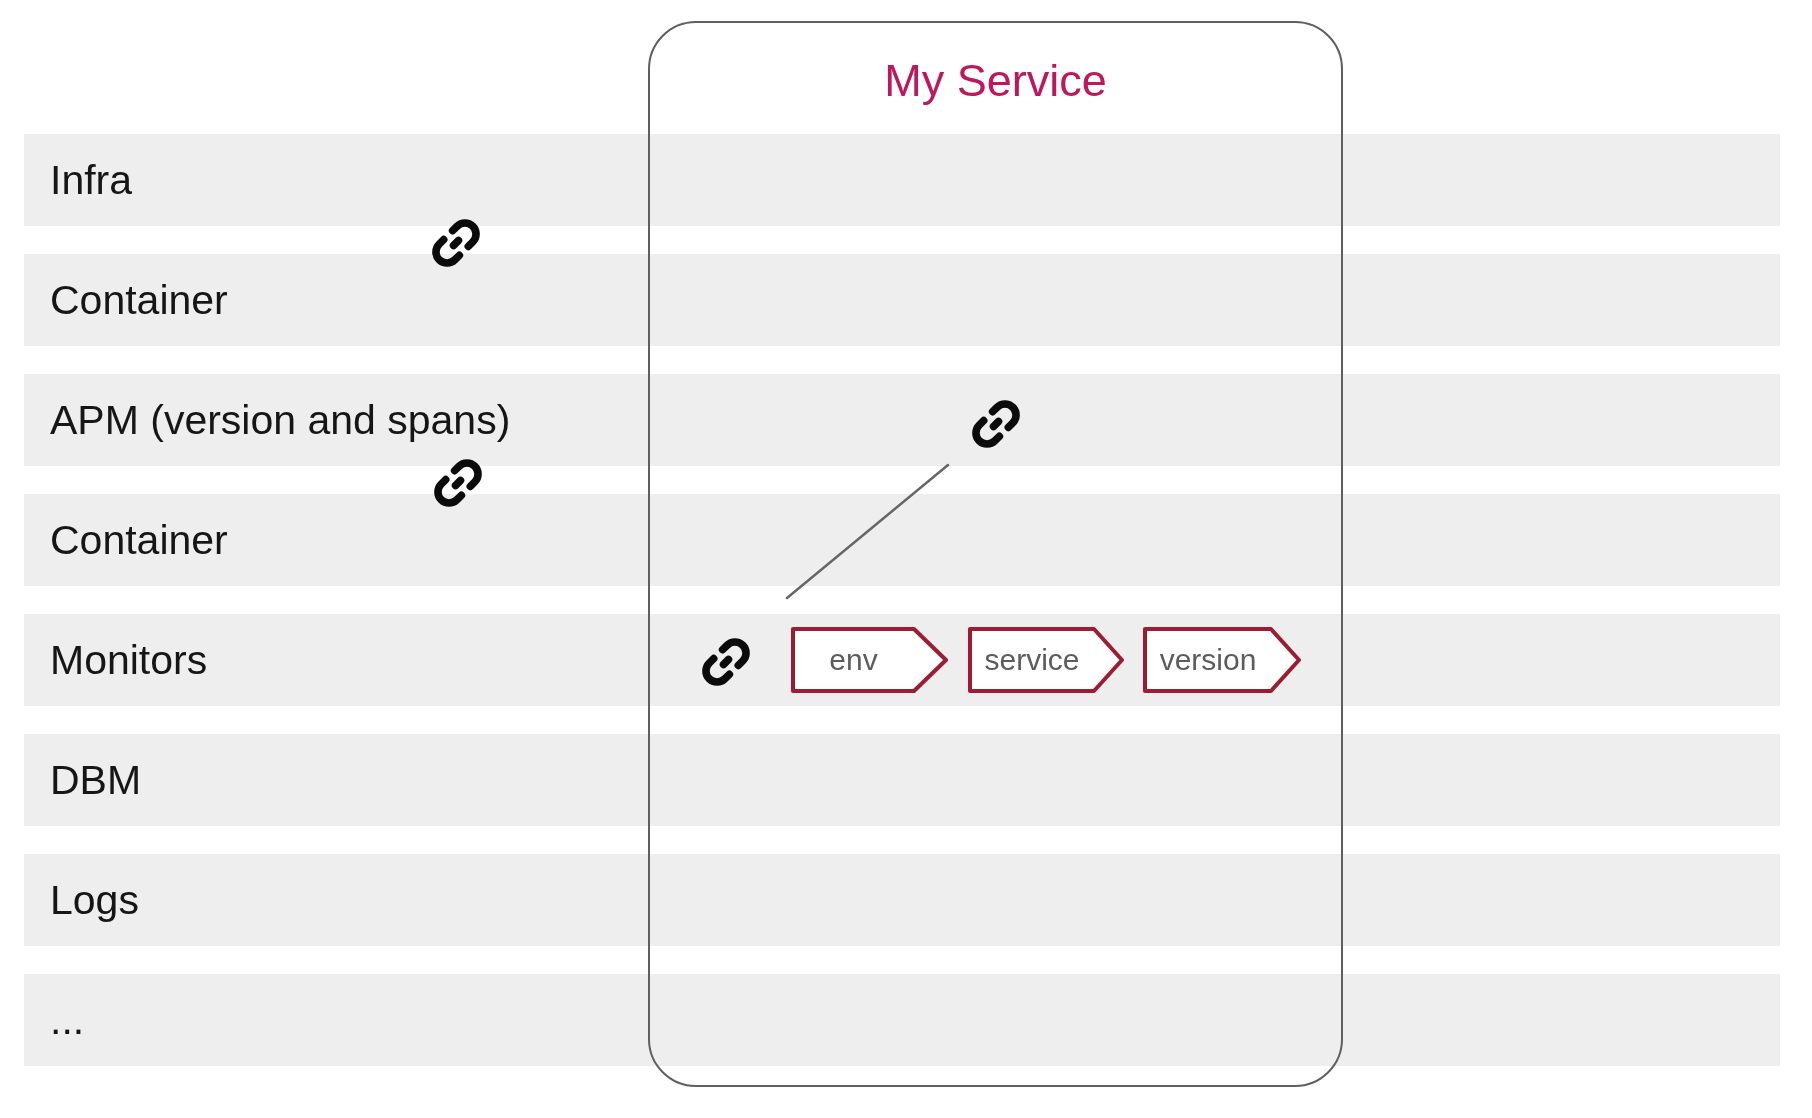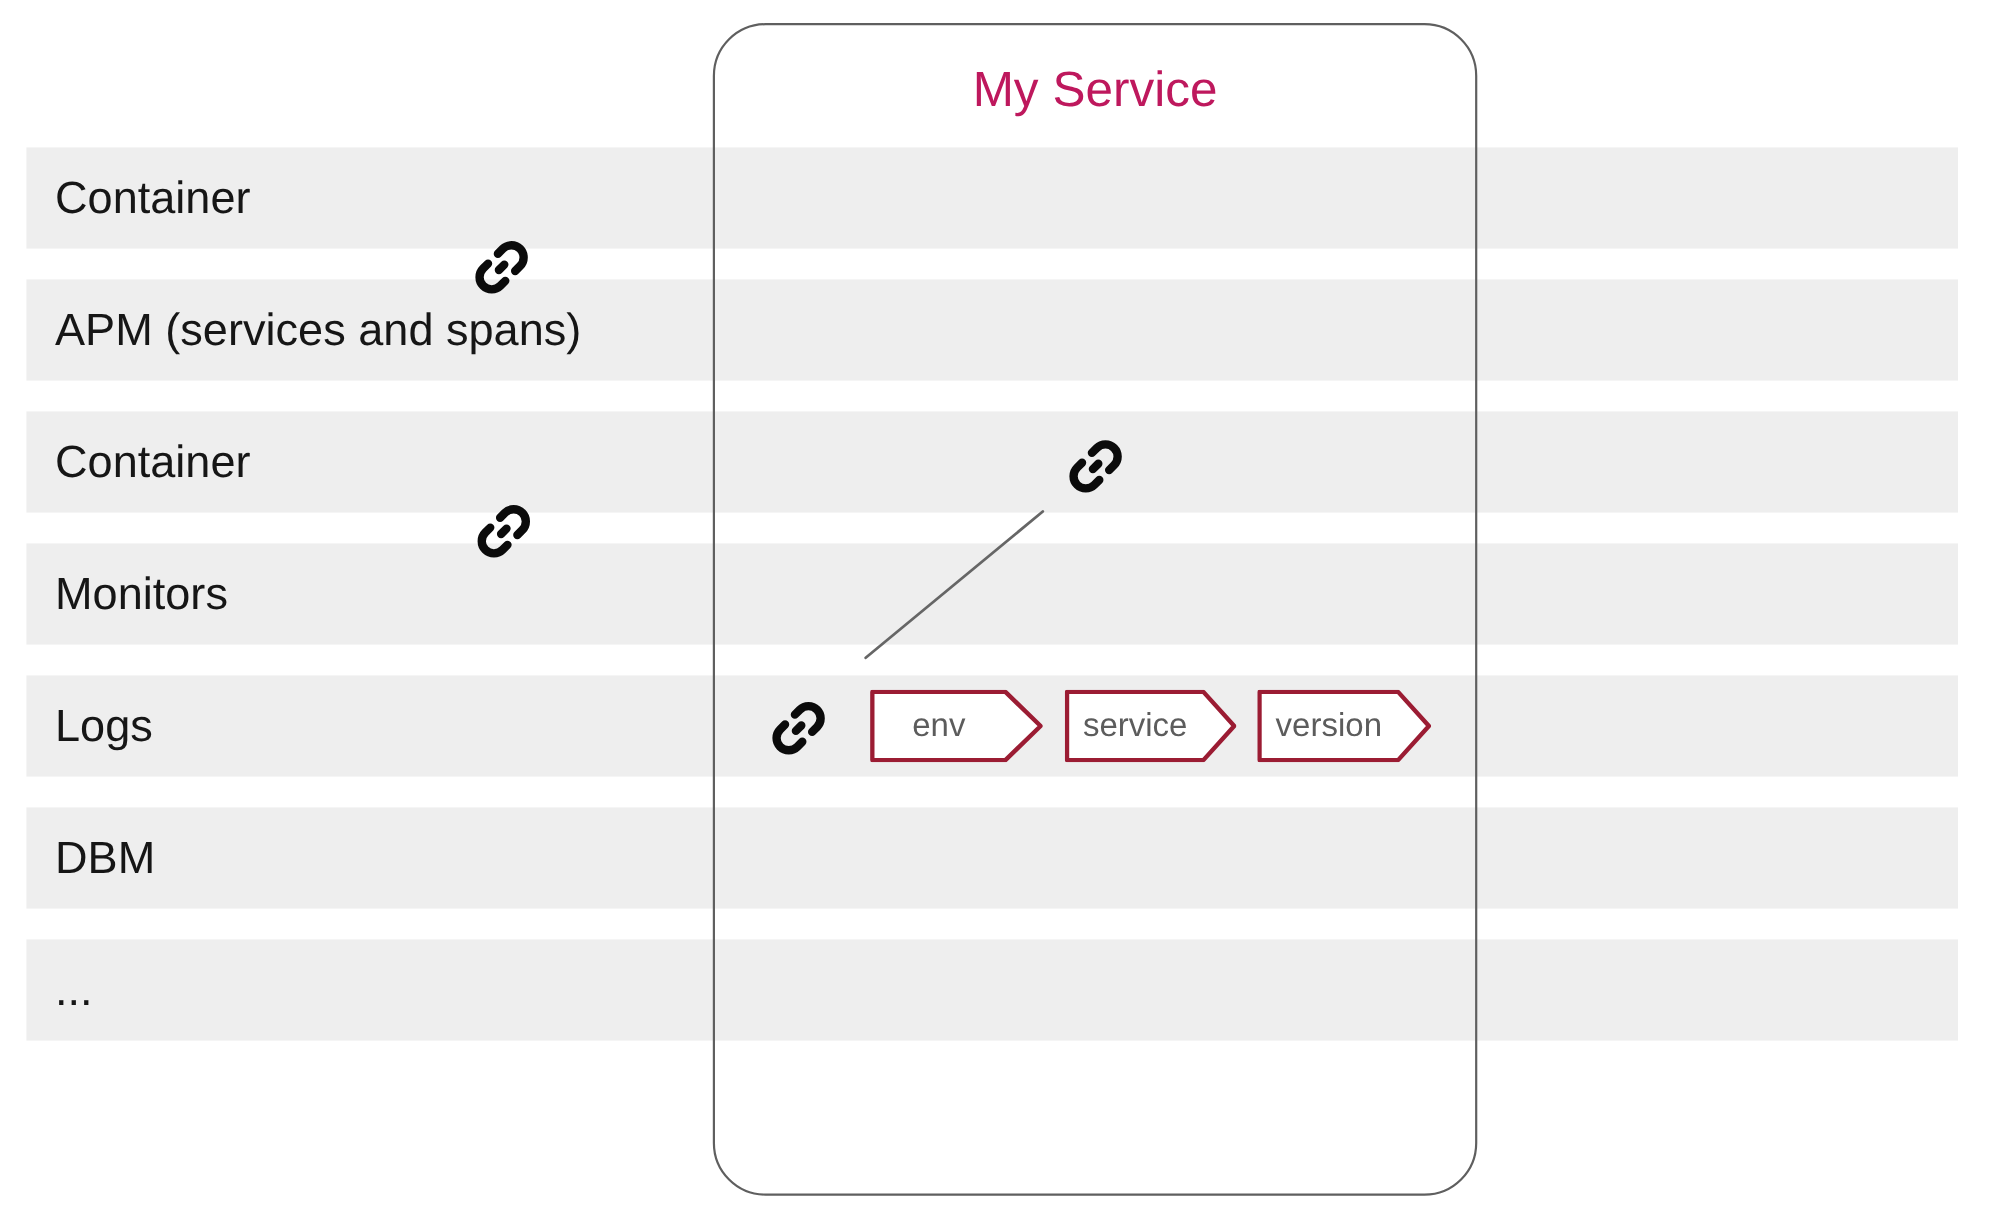--- a/index.html
+++ b/index.html
@@ -41,36 +41,39 @@
   .tag-version{left:1143px;width:158px;}
   .tag-version .tag-label{left:2px;width:126px;}
 </style>
 </head>
 <body>
 
 <div class="stage">
 
   <div class="rows">
     <div class="row">
+      <span>Infra</span>
+    </div>
+    <div class="row">
       <span>Container</span>
     </div>
     <div class="row">
-      <span>APM (services and spans)</span>
+      <span>APM (version and spans)</span>
     </div>
     <div class="row">
       <span>Container</span>
     </div>
     <div class="row">
       <span>Monitors</span>
     </div>
     <div class="row">
-      <span>Logs</span>
+      <span>DBM</span>
     </div>
     <div class="row">
-      <span>DBM</span>
+      <span>Logs</span>
     </div>
     <div class="row">
       <span>...</span>
     </div>
   </div>
 
   <svg class="connector" viewBox="0 0 1812 1118">
     <line x1="948" y1="465" x2="787" y2="598" stroke="#666666" stroke-width="2.5" stroke-linecap="round"></line>
   </svg>
 

